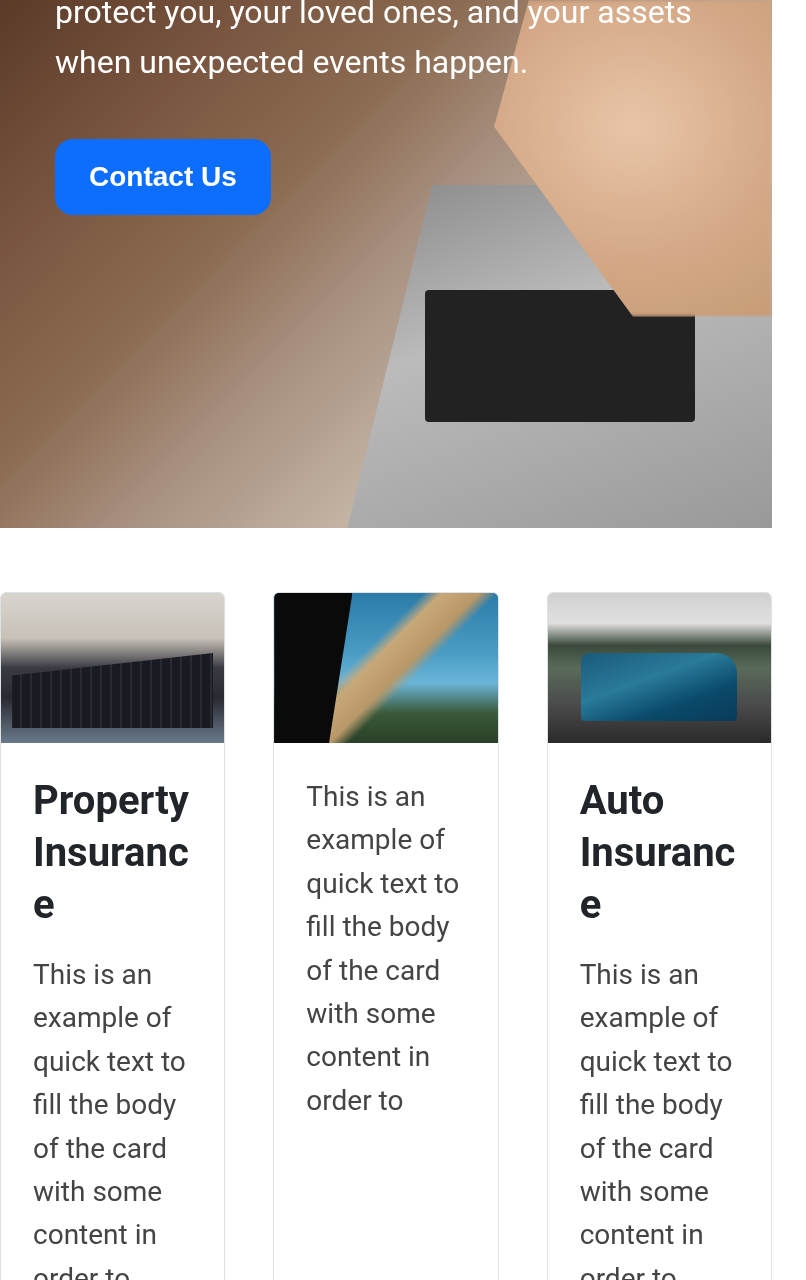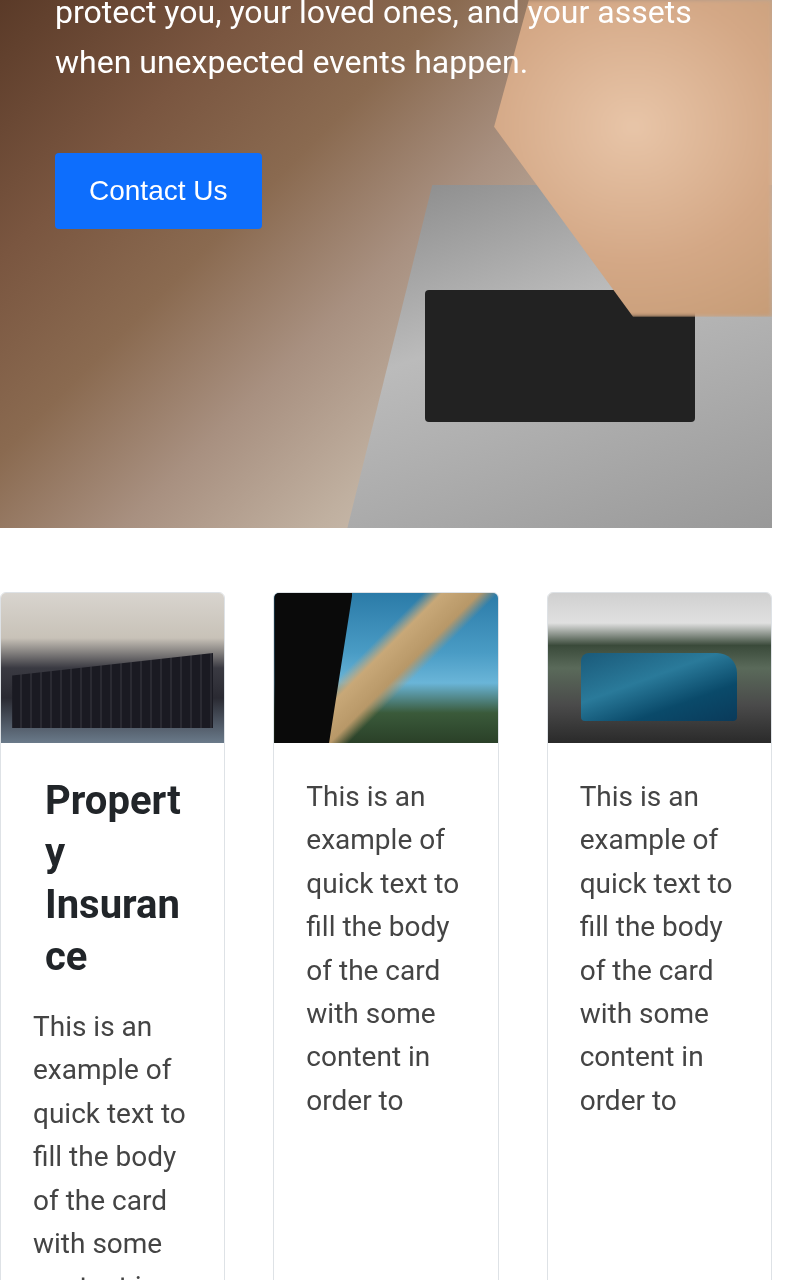--- a/index.html
+++ b/index.html
@@ -57,28 +57,28 @@
     }
     .hero-text {
       color: #fff;
       font-size: 32px;
       line-height: 1.55;
       font-weight: 400;
       margin-top: -12px;
     }
     .contact-btn {
       display: inline-block;
-      margin-top: 66px;
+      margin-top: 52px;
       background: #0d6efd;
       color: #fff;
       font-size: 28px;
-      font-weight: 400;
+      font-weight: 700;
       padding: 22px 34px;
       border: none;
-      border-radius: 4px;
+      border-radius: 18px;
       cursor: pointer;
     }
     .cards-section {
       padding: 64px 0 0 0;
       display: flex;
       gap: 48px;
       width: 772px;
     }
     .card {
       flex: 1;
@@ -147,21 +147,20 @@
     .card-body {
       padding: 32px;
     }
     .card-title {
       color: #212529;
       font-size: 40px;
       font-weight: 700;
       line-height: 1.3;
       margin-bottom: 22px;
       word-break: break-word;
-      margin-left: 12px;
     }
     .card-text {
       color: #444;
       font-size: 28px;
       line-height: 1.55;
       word-break: break-word;
     }
     ::-webkit-scrollbar {
       width: 18px;
     }
@@ -197,16 +196,17 @@
   </div>
   <div class="card">
     <div class="card-img card-img-2"></div>
     <div class="card-body">
       <p class="card-text">This is an example of quick text to fill the body of the card with some content in order to</p>
     </div>
   </div>
   <div class="card">
     <div class="card-img card-img-3"></div>
     <div class="card-body">
+      <h2 class="card-title">Auto Insurance</h2>
       <p class="card-text">This is an example of quick text to fill the body of the card with some content in order to</p>
     </div>
   </div>
 </div>
 
 </body></html>

